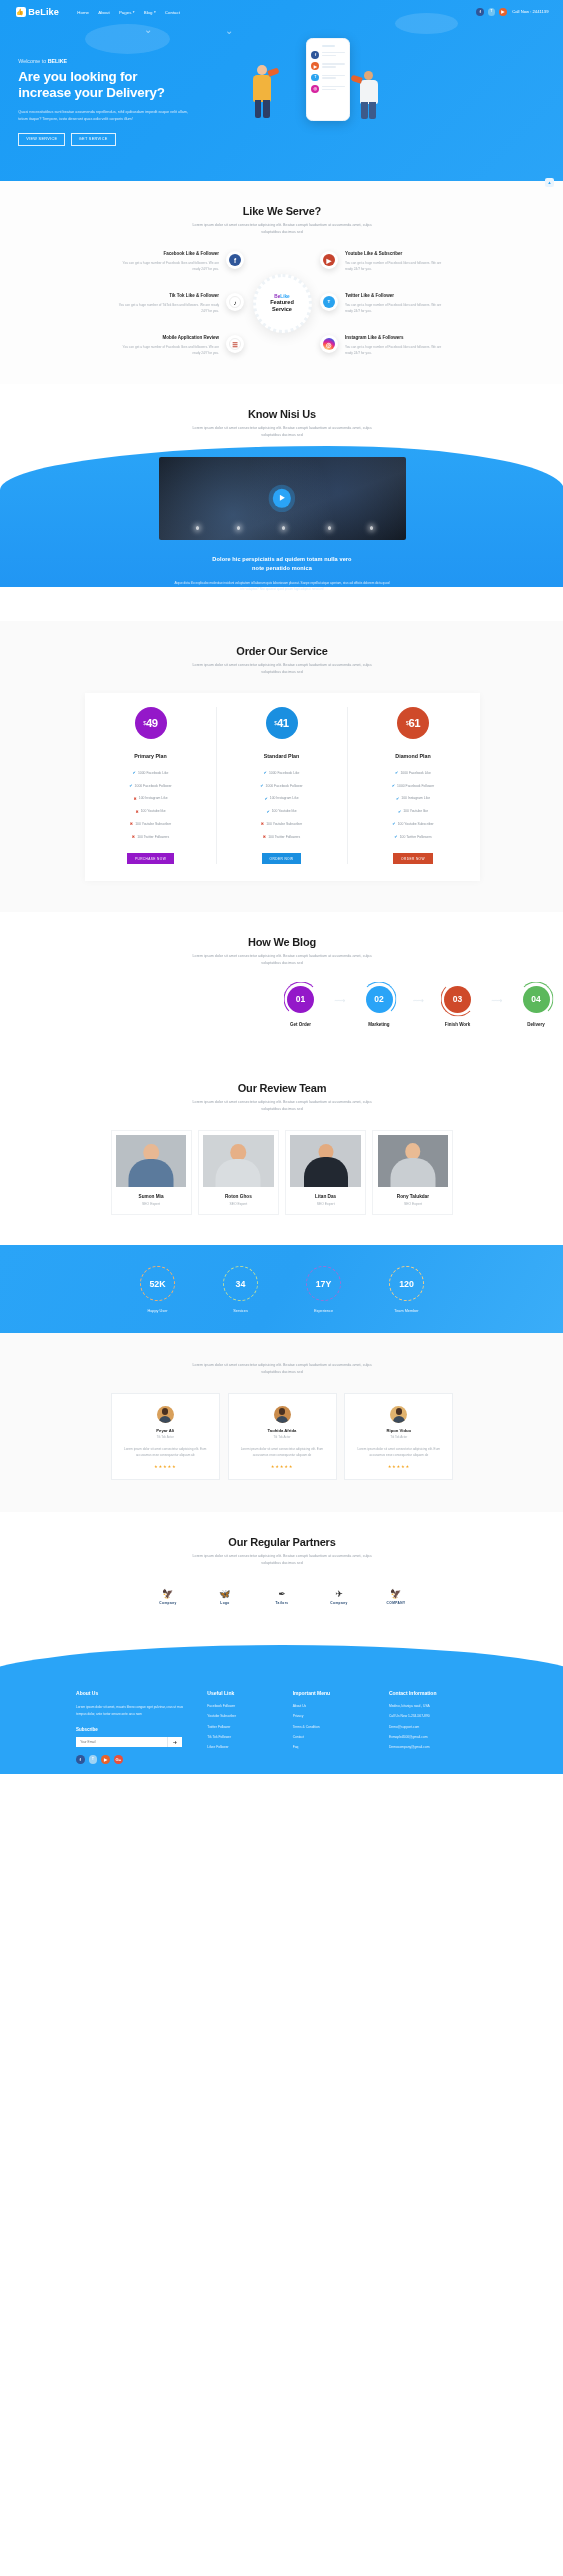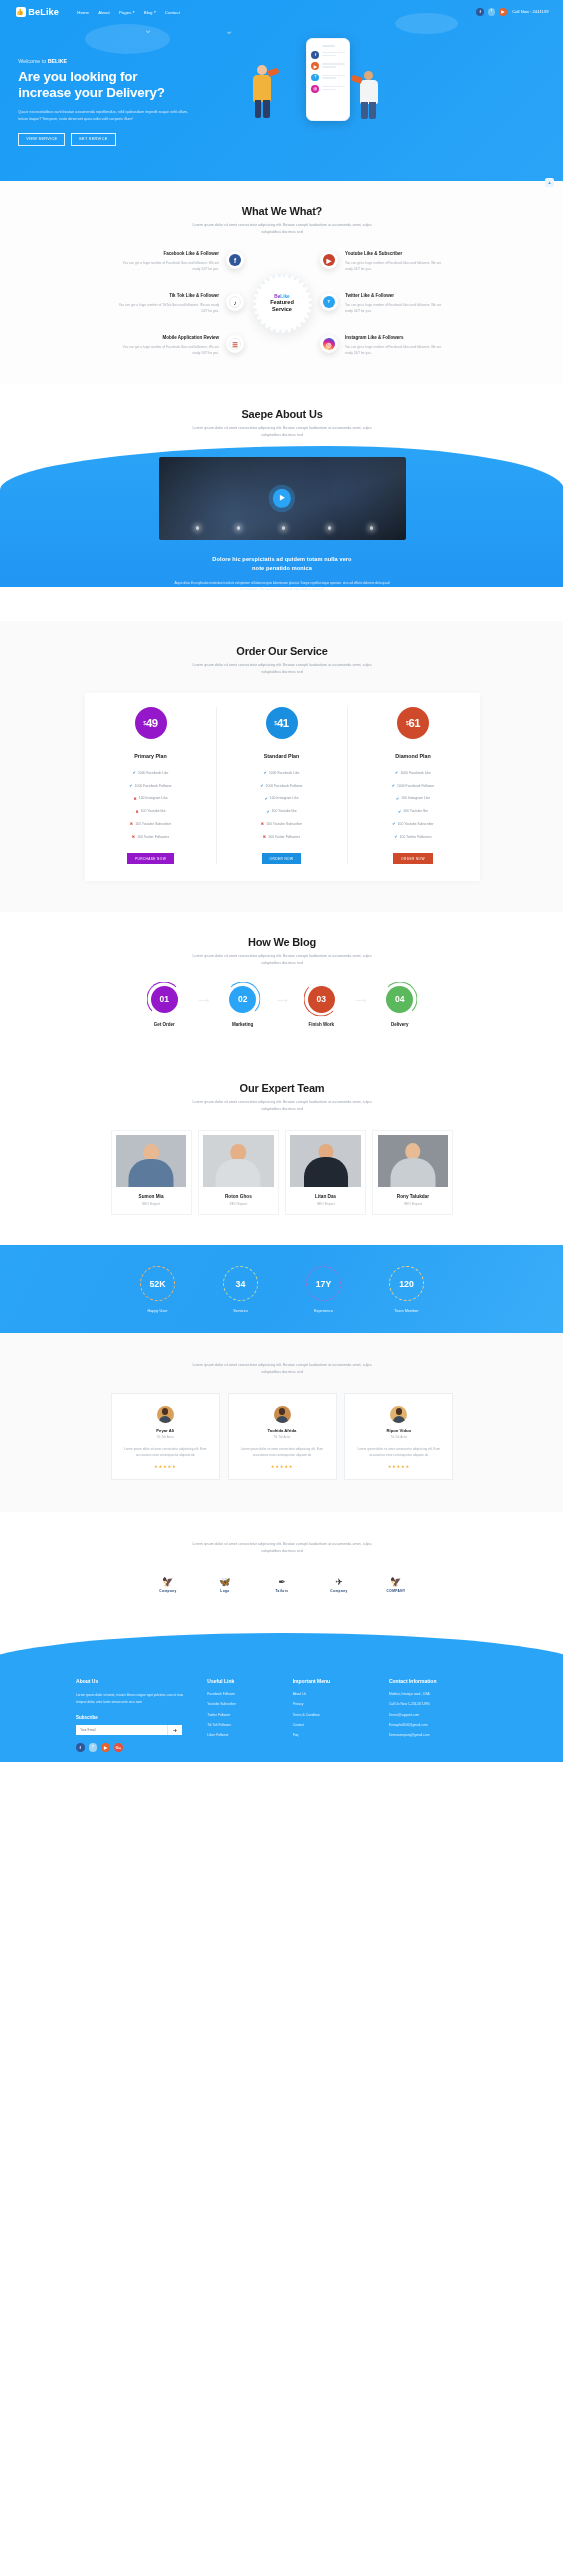--- a/index.html
+++ b/index.html
@@ -84,21 +84,21 @@
   .pbubble sup{font-size:5.6px;vertical-align:super;font-weight:normal}
   .pb1{background:#9418c9}.pb2{background:#1a8fe0}.pb3{background:#cf4a2a}
   .pname{font-size:5.3px;font-weight:bold;color:#1a1a1a;margin-bottom:11.3px}
   .pfeat{font-size:3.4px;color:#8b939c;margin-bottom:7.8px;display:flex;align-items:center;justify-content:center;gap:2.1px}
   .tick{color:#1a8fe0;font-size:3.9px}
   .cross{color:#d9503c;font-size:3.9px}
   .pbtn{margin-top:6.3px;display:inline-block;color:#fff;font-size:3.2px;padding:3.5px 7.8px;letter-spacing:0.4px;border:none;cursor:pointer}
   .pbtn1{background:#9418c9}.pbtn2{background:#1a8fe0}.pbtn3{background:#cf4a2a}
   
   .works{background:#fff;padding-bottom:31px}
-  .steps{display:flex;justify-content:center;gap:22.5px;margin-top:18.3px}
+  .steps{display:flex;justify-content:flex-end;gap:22.5px;margin-top:18.3px}
   .step{width:56px;text-align:center;position:relative}
   .sball{width:27px;height:27px;border-radius:50%;margin:0 auto;display:flex;align-items:center;justify-content:center;color:#fff;font-size:8.5px;font-weight:bold;position:relative}
   .sring{position:absolute;width:35px;height:35px;border-radius:50%;left:50%;top:50%;transform:translate(-50%,-50%);border:0.7px solid;border-color:transparent}
   .s1{background:#9418c9}.s2{background:#2aa4f7}.s3{background:#cf4a2a}.s4{background:#5cb85c}
   .r1{border-top-color:#9418c9;border-left-color:#9418c9}
   .r2{border-top-color:#2aa4f7;border-right-color:#2aa4f7}
   .r3{border-bottom-color:#cf4a2a;border-left-color:#cf4a2a}
   .r4{border-top-color:#5cb85c;border-right-color:#5cb85c}
   .sname{margin-top:9.2px;font-size:4.5px;font-weight:bold;color:#1d1d1d}
   .arrow{position:absolute;right:-22.5px;top:11.3px;width:22.5px;height:7px;color:#e3eaf0;font-size:7.8px;line-height:1}
@@ -253,21 +253,21 @@
         <div class="person" style="left:113px;top:37px;width:9.2px;height:9.2px;border-radius:50%;background:#e0a878"></div>
         <div class="person" style="left:109px;top:46px;width:17.6px;height:24px;background:#f2f4f6;border-radius:4.2px 4.2px 2.1px 2.1px"></div>
         <div class="person" style="left:110px;top:68px;width:6.3px;height:17.6px;background:#3d5a8a;border-radius:0 0 2.1px 2.1px"></div>
         <div class="person" style="left:118px;top:68px;width:6.3px;height:17.6px;background:#3d5a8a;border-radius:0 0 2.1px 2.1px"></div>
         <div class="person" style="left:100px;top:42px;width:10.6px;height:6.3px;background:#e8622c;border-radius:5.6px 1.4px 1.4px 5.6px;transform:rotate(18deg)"></div>
       </div>
     </div>
   </section>
 
   <section class="sec serve">
-    <h2 class="sec-t">What We What?</h2>
+    <h2 class="sec-t">Like We Serve?</h2>
     <p class="sec-s">Lorem ipsum dolor sit amet consectetur adipisicing elit. Beatae corrupti laudantium at assumenda amet, culpa voluptatibus ducimus sed</p>
     <div class="dotbtn">▴</div>
     <div class="serve-grid">
       <div class="col left">
         <div class="srow rev">
           <div class="sicon">
               <i class="ic-fb">f</i>
             </div>
           <div>
             <div class="card-t">Facebook Like &amp; Follower</div>
@@ -327,21 +327,21 @@
           <div>
             <div class="card-t">Instagram Like &amp; Followers</div>
             <div class="card-p">You can get a huge number of Facebook likes and followers. We are ready 24/7 for you.</div>
           </div>
         </div>
       </div>
     </div>
   </section>
 
   <section class="sec about">
-    <h2 class="sec-t">Saepe About Us</h2>
+    <h2 class="sec-t">Know Nisi Us</h2>
     <p class="sec-s">Lorem ipsum dolor sit amet consectetur adipisicing elit. Beatae corrupti laudantium at assumenda amet, culpa voluptatibus ducimus sed</p>
     <div class="about-wave"></div>
     <div class="vid">
       <div class="glow"></div>
       <span class="lamp" style="left:37px"></span>
       <span class="lamp" style="left:78px"></span>
       <span class="lamp" style="left:123px"></span>
       <span class="lamp" style="left:169px"></span>
       <span class="lamp" style="left:211px"></span>
       <div class="play"></div>
@@ -493,21 +493,21 @@
         <div class="sball s4">
             <span class="sring r4"></span>
             <span>04</span>
           </div>
         <div class="sname">Delivery</div>
       </div>
     </div>
   </section>
 
   <section class="sec team">
-    <h2 class="sec-t">Our Expert Team</h2>
+    <h2 class="sec-t">Our Review Team</h2>
     <p class="sec-s">Lorem ipsum dolor sit amet consectetur adipisicing elit. Beatae corrupti laudantium at assumenda amet, culpa voluptatibus ducimus sed</p>
     <div class="tgrid">
       <div class="tcard">
         <div class="tphoto" style="background:#b9bfc4">
           <span class="head" style="width:15.5px;height:17px;background:#e8b893;top:9.2px"></span>
           <span class="torso" style="width:45px;height:28px;background:#5b7a9c;bottom:0"></span>
         </div>
         <div class="tname">Sumon Mia</div>
         <div class="trole">SEO Expert</div>
       </div>
@@ -587,20 +587,21 @@
           </div>
         <div class="tename">Ripon Viduo</div>
         <div class="terole">Tik Tok Actor</div>
         <div class="tetext">Lorem ipsum dolor sit amet consectetur adipisicing elit. Eum accusamus esse consequuntur aliquam ab</div>
         <div class="stars">★★★★★</div>
       </div>
     </div>
   </section>
 
   <section class="sec part">
+    <h2 class="sec-t">Our Regular Partners</h2>
     <p class="sec-s">Lorem ipsum dolor sit amet consectetur adipisicing elit. Beatae corrupti laudantium at assumenda amet, culpa voluptatibus ducimus sed</p>
     <div class="pgrid">
       <div class="plogo">
           <span class="mark">🦅</span>
           <span class="nm">Company</span>
         </div>
       <div class="plogo">
           <span class="mark">🦋</span>
           <span class="nm">Logo</span>
         </div>

